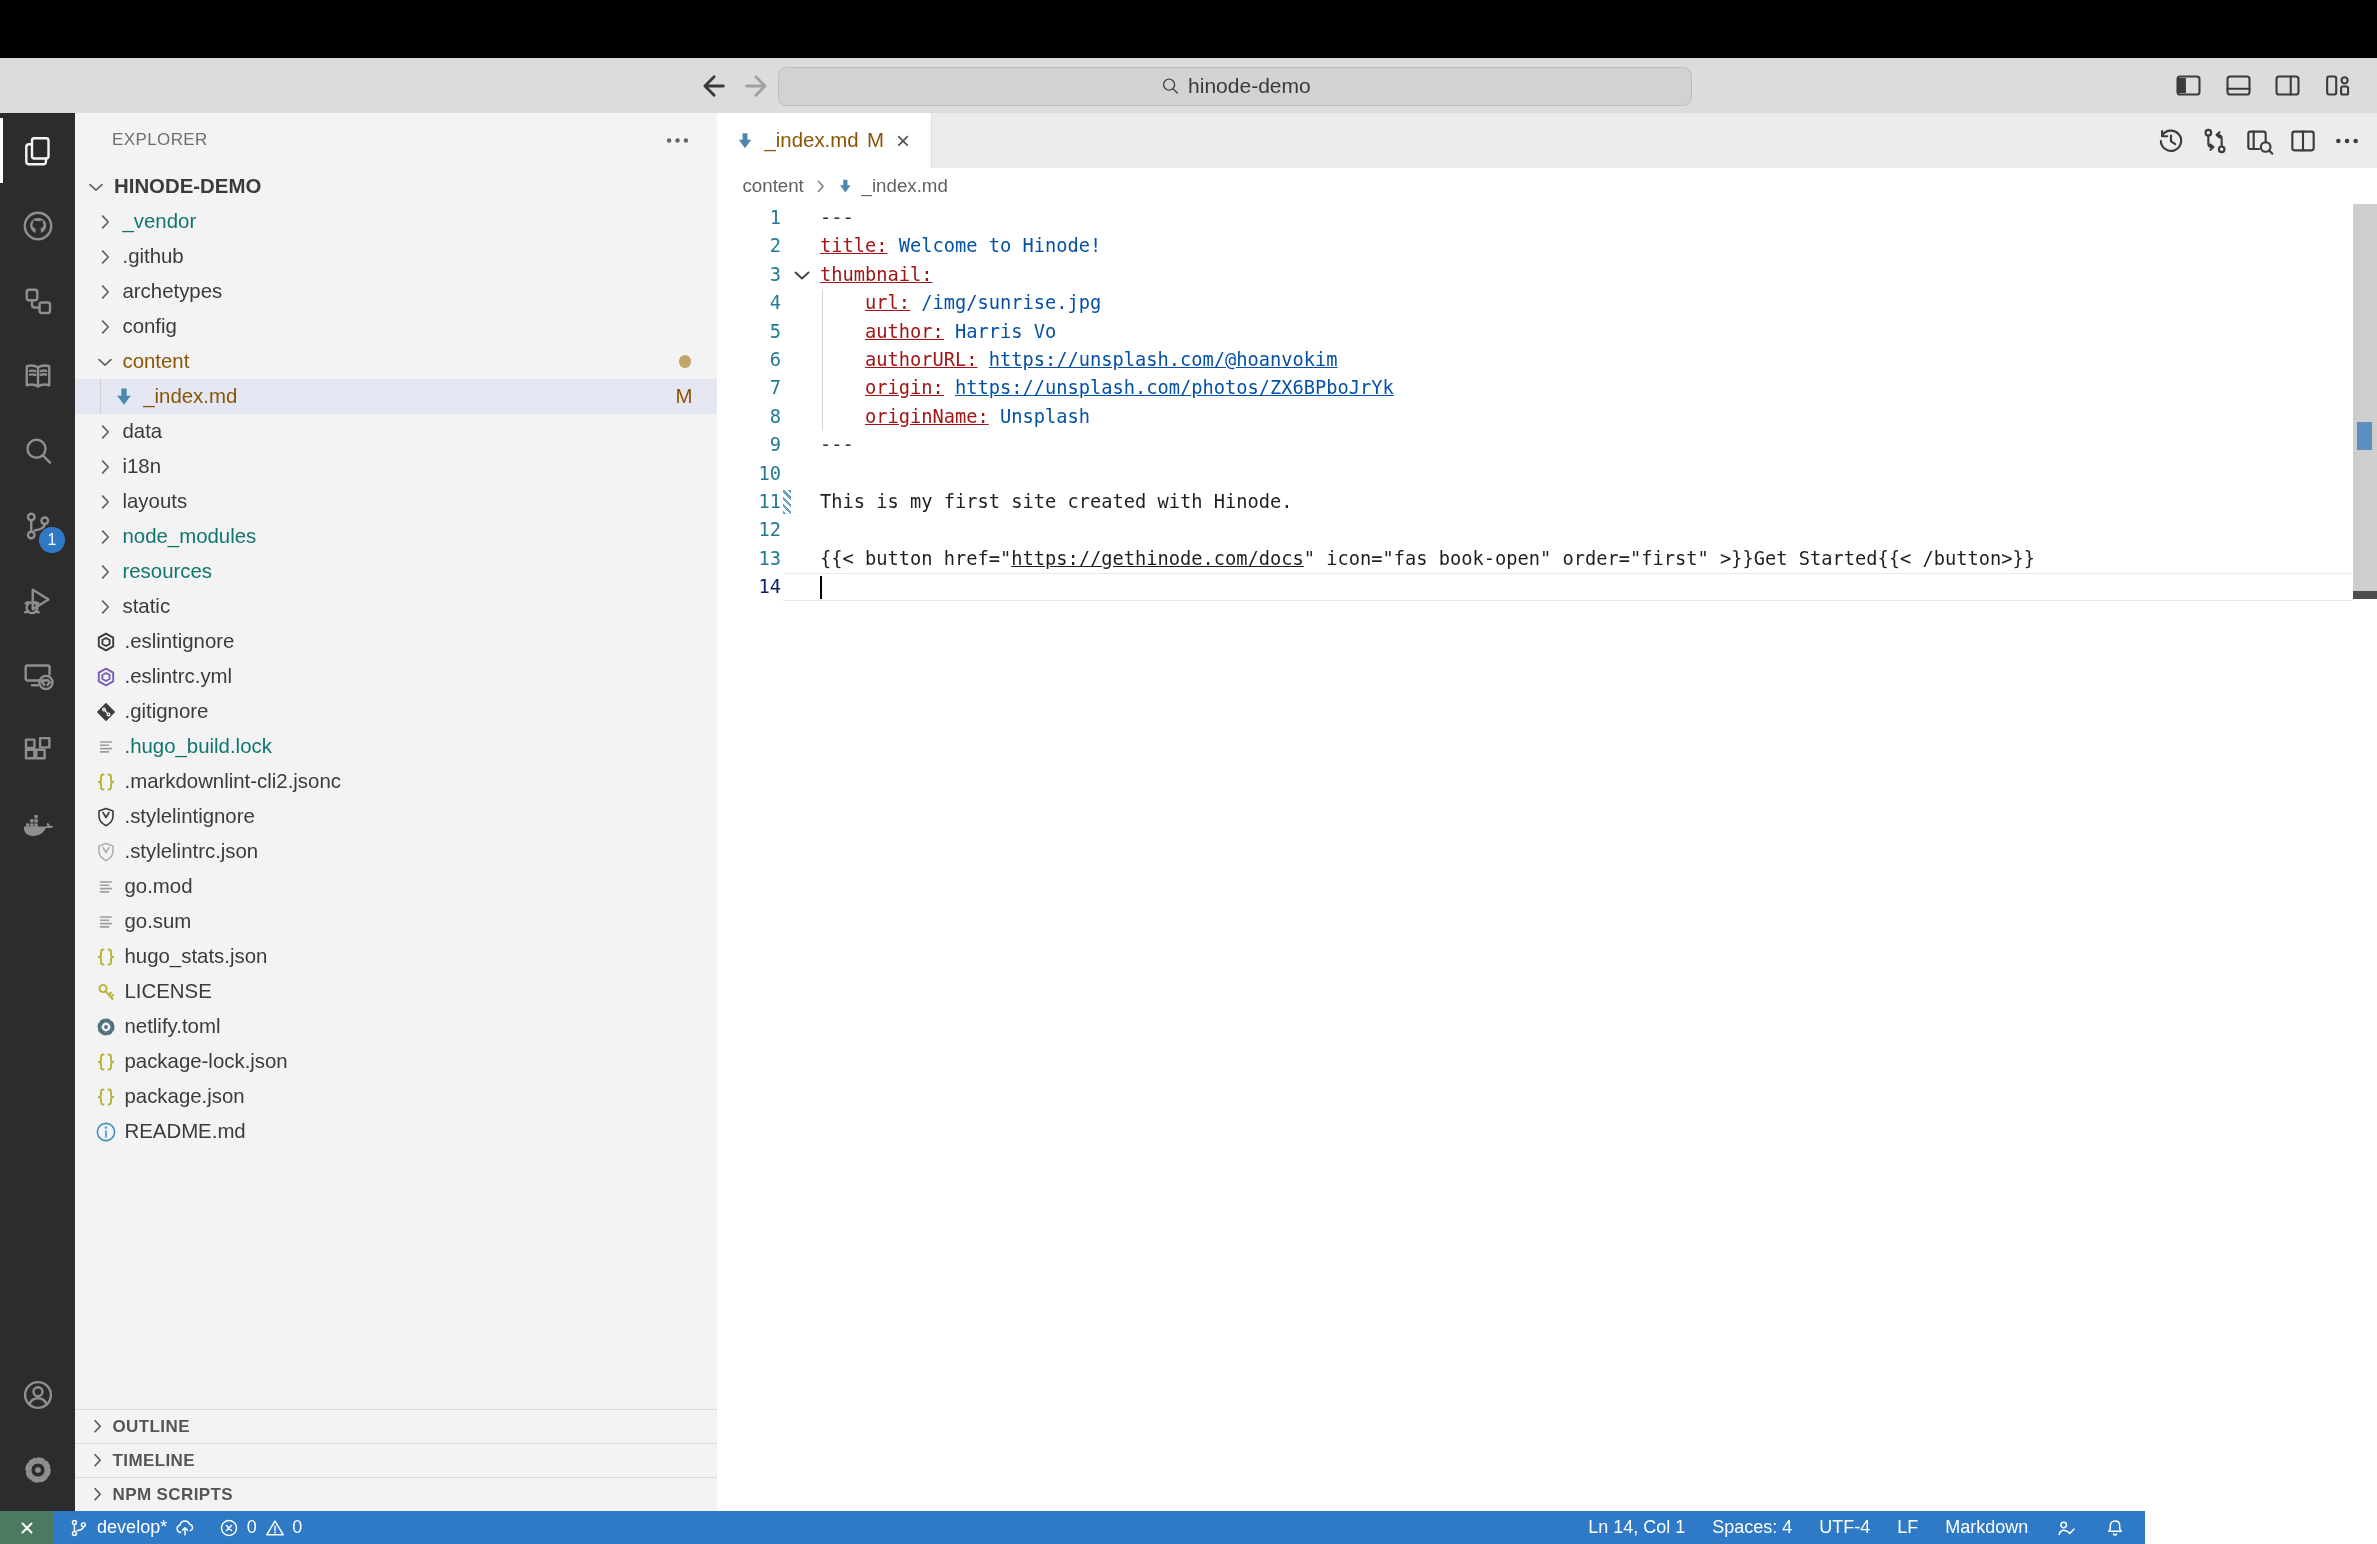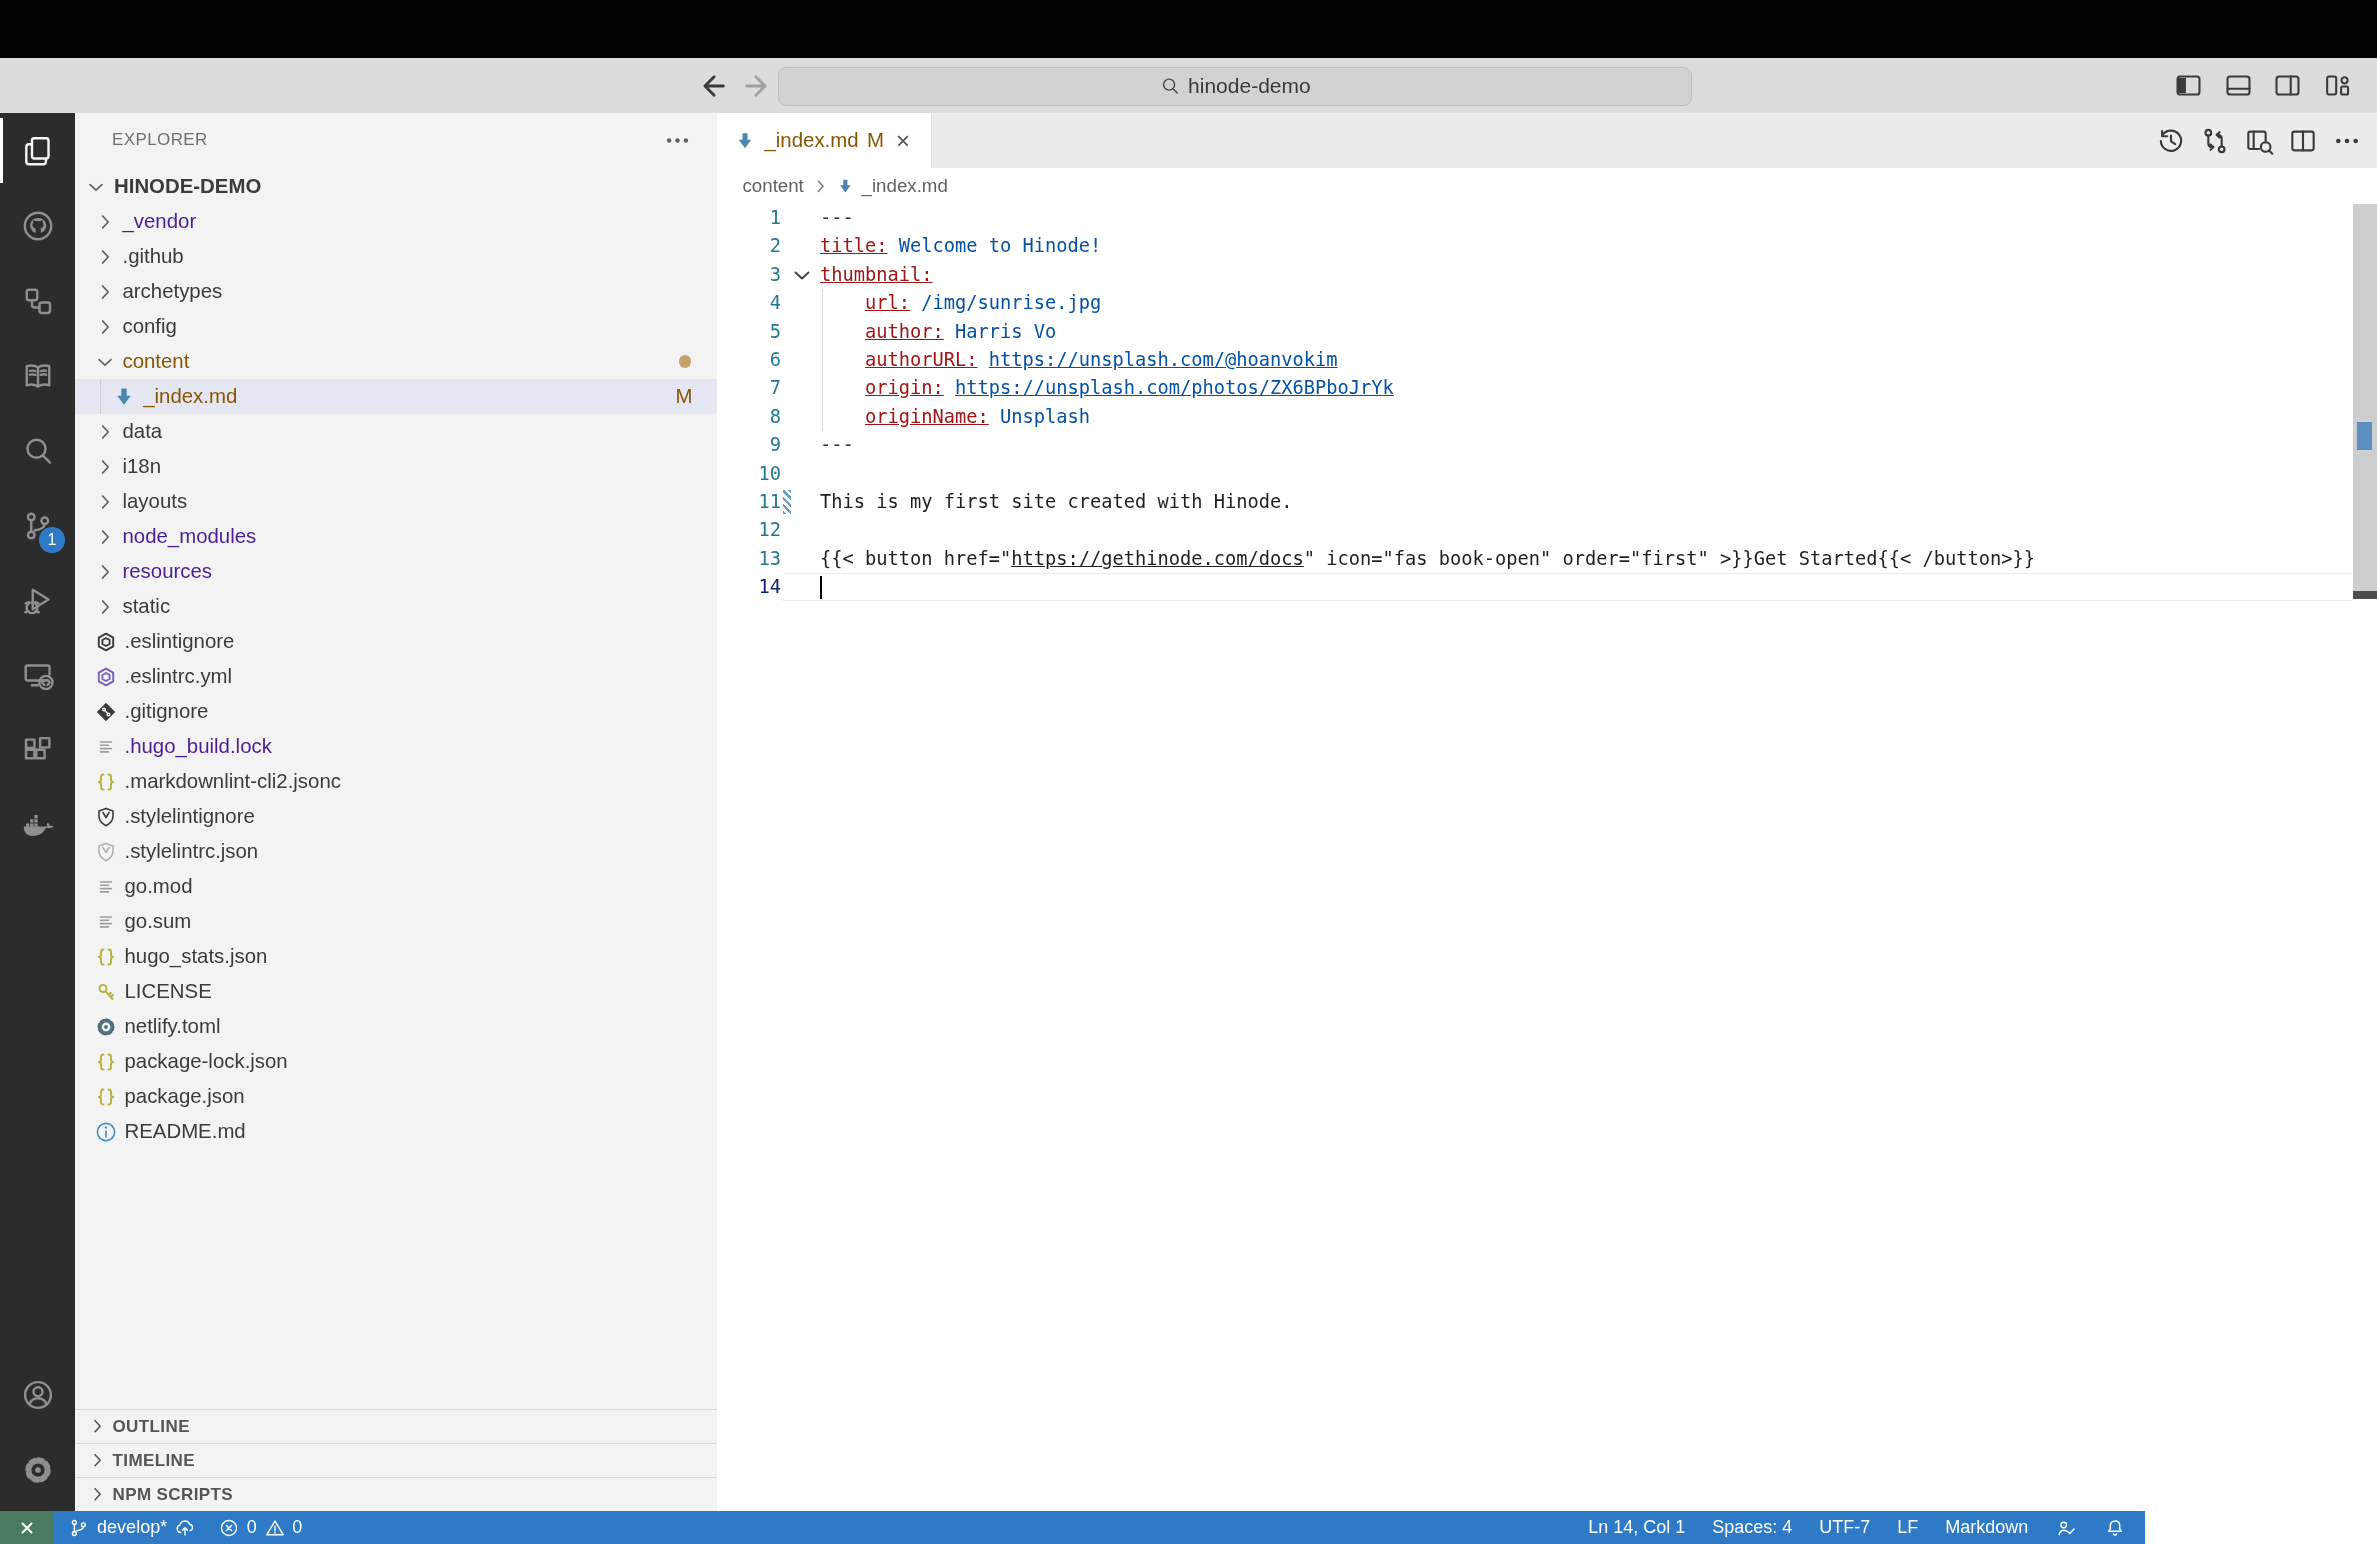--- a/index.html
+++ b/index.html
@@ -37,21 +37,21 @@
   .sb-title{position:absolute;left:37px;top:17px;font-size:17px;letter-spacing:0.4px;color:#6f6f6f;}
   .sb-more{position:absolute;right:25.5px;top:12px;width:31px;height:31px;color:#616161;}
   .tree{position:absolute;left:0;top:56px;width:643px;}
   .trow{position:relative;height:35px;display:flex;align-items:center;font-size:20.4px;color:#3b3b3b;}
   .trow .chev{width:22px;height:22px;margin-left:18.7px;color:#646464;flex:none;}
   .trow .slot{width:24px;height:24px;margin-left:18.7px;flex:none;display:flex;align-items:center;justify-content:center;}
   .trow .slot svg{width:24px;height:24px;}
   .trow .lbl{margin-left:6.8px;white-space:nowrap;}
   .trow.root{font-weight:bold;}
   .trow.root .chev{margin-left:10.2px;}
-  .trow.muted .lbl{color:#4c1d95;}
+  .trow.muted .lbl{color:#0f766e;}
   .trow.modified .lbl{color:var(--modified_fg,#895503);}
   .trow.selected{background:#e4e6f1;}
   .trow.nested{padding-left:18.7px;}
   .trow.nested::before{content:"";position:absolute;left:24.6px;top:0;bottom:0;width:0.8px;background:#cfcfcf;}
   .trow .badge{position:absolute;right:25.5px;color:var(--modified_fg,#895503);font-size:20.4px;}
   .trow .dot{position:absolute;right:27px;width:12px;height:13.6px;border-radius:6.8px;background:#c3a469;}
   .sb-sections{position:absolute;left:0;bottom:0;width:643px;}
   .sec-row{height:33px;border-top:0.8px solid #d8d8d8;display:flex;align-items:center;font-weight:bold;
            font-size:17px;color:#555;}
   .sec-row .chev{width:20.4px;height:20.4px;margin-left:12px;color:#555;}
@@ -737,21 +737,21 @@
         </div>
       </div>
     <div class="sb-right" id="statusRight">
         <div class="sb-item">
           <span>Ln 14, Col 1</span>
         </div>
         <div class="sb-item">
           <span>Spaces: 4</span>
         </div>
         <div class="sb-item">
-          <span>UTF-7</span>
+          <span>UTF-4</span>
         </div>
         <div class="sb-item">
           <span>LF</span>
         </div>
         <div class="sb-item">
           <span>Markdown</span>
         </div>
         <div class="sb-item">
           <span class="icn">
             <svg viewBox="0 0 24 24" fill="none" stroke="currentColor" stroke-width="1.6" stroke-linecap="round" stroke-linejoin="round">

